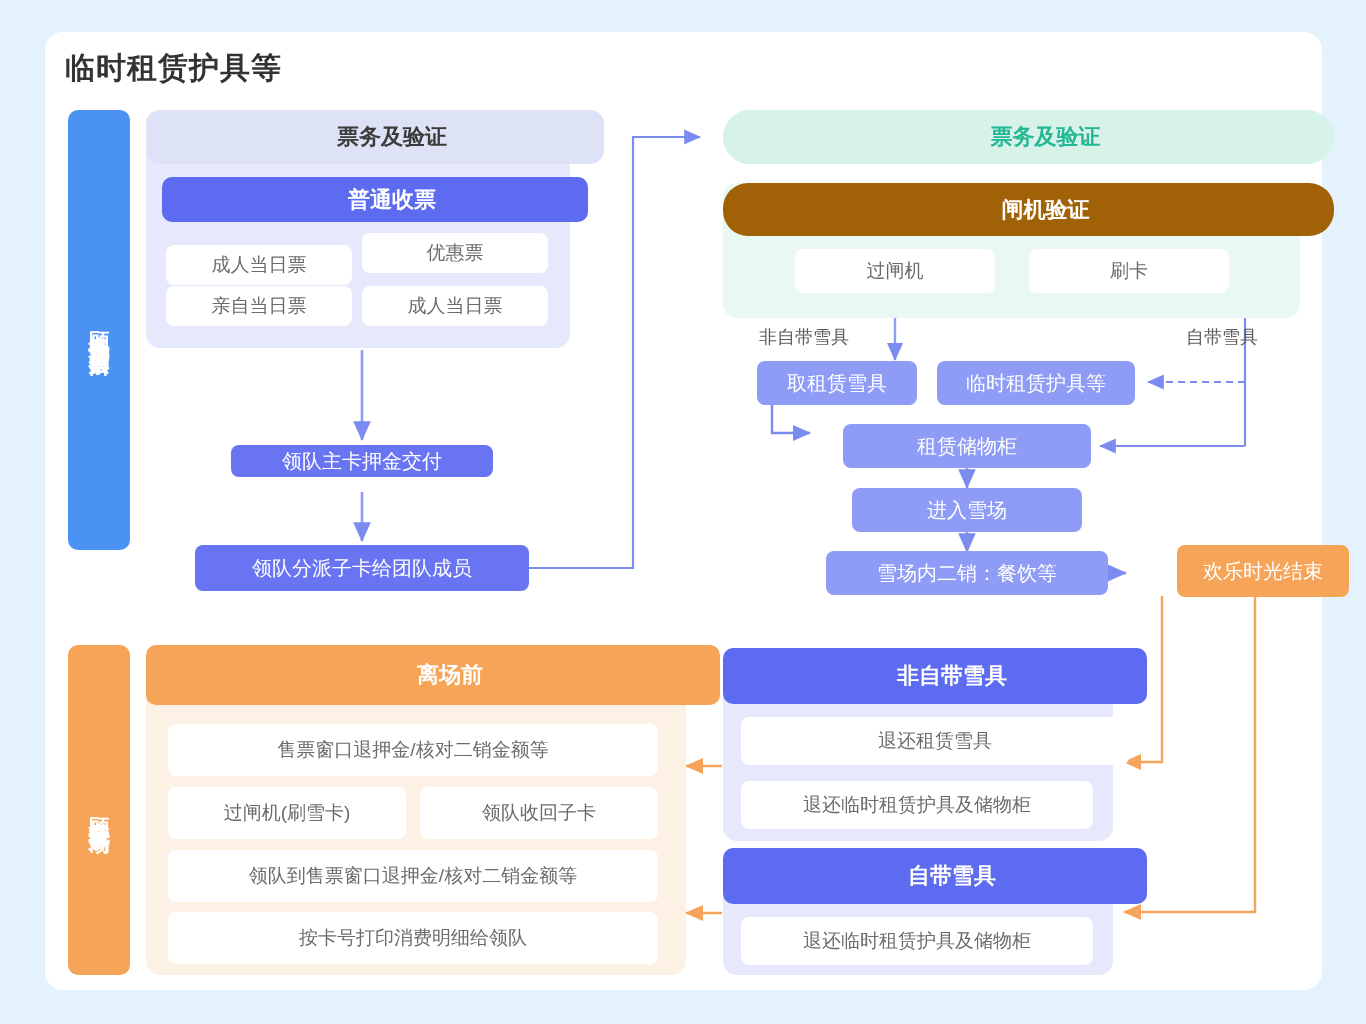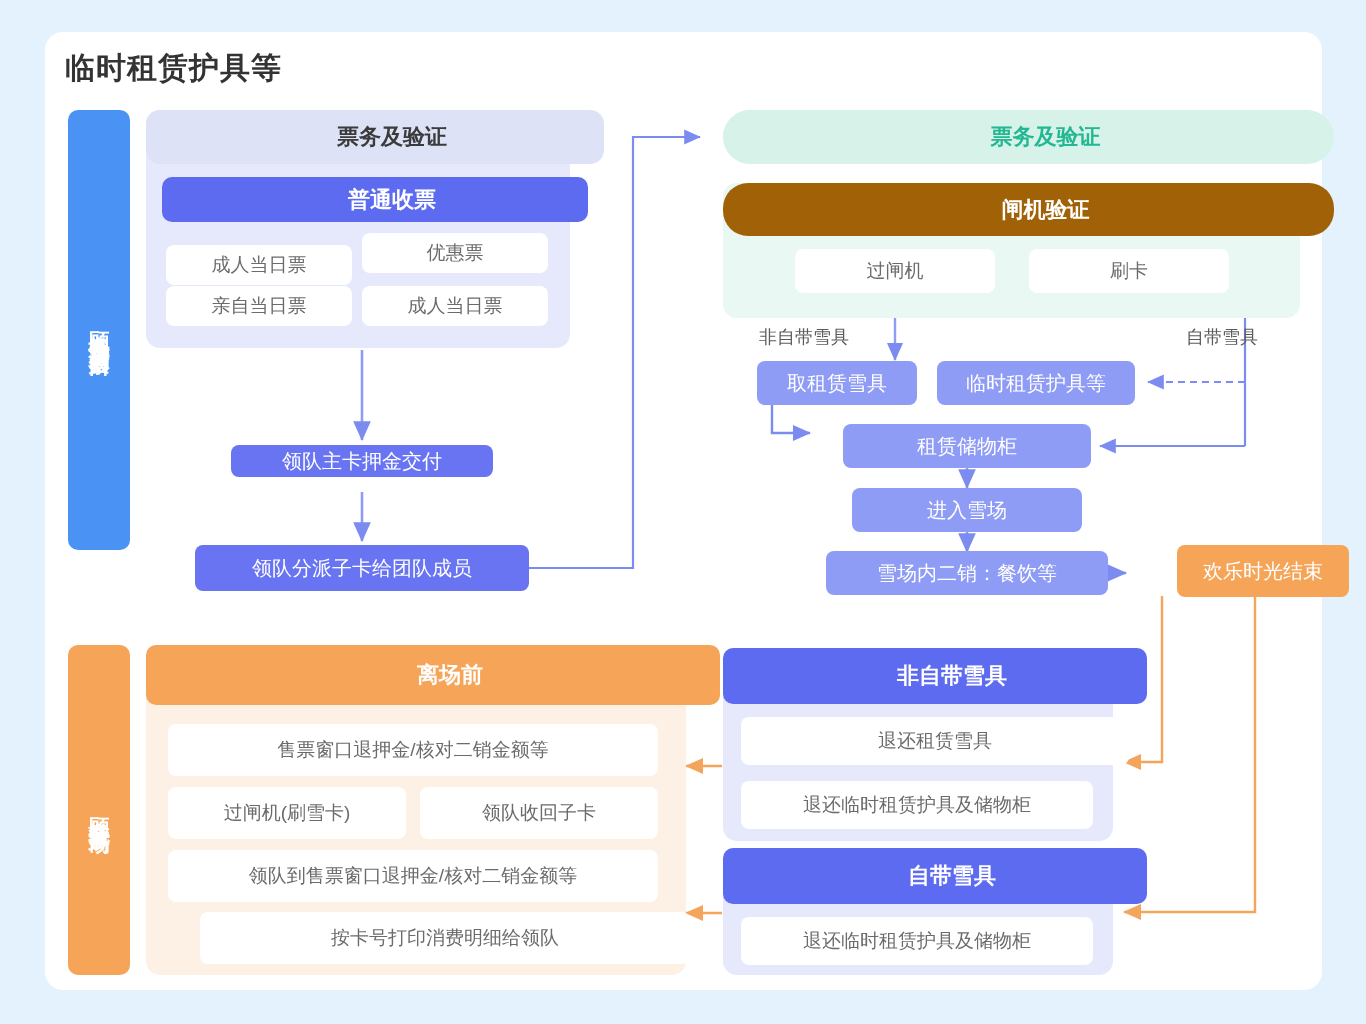--- a/index.html
+++ b/index.html
@@ -158,21 +158,21 @@
 
   <div class="lane lane-orange" style="left:68px;top:645px;width:62px;height:330px;">顾客游玩离场</div>
 
   <div class="panel panel-peach" style="left:146px;top:645px;width:540px;height:330px;"></div>
   <div class="panel-head head-orange" style="left:146px;top:645px;width:540px;height:60px;border-radius:10px;">离场前</div>
 
   <div class="chip" style="left:168px;top:724px;width:490px;height:52px;">售票窗口退押金/核对二销金额等</div>
   <div class="chip" style="left:168px;top:787px;width:238px;height:52px;">过闸机(刷雪卡)</div>
   <div class="chip" style="left:420px;top:787px;width:238px;height:52px;">领队收回子卡</div>
   <div class="chip" style="left:168px;top:850px;width:490px;height:52px;">领队到售票窗口退押金/核对二销金额等</div>
-  <div class="chip" style="left:168px;top:912px;width:490px;height:52px;margin-left:32px;">按卡号打印消费明细给领队</div>
+  <div class="chip" style="left:168px;top:912px;width:490px;height:52px;">按卡号打印消费明细给领队</div>
 
   <div class="panel panel-lav" style="left:723px;top:648px;width:390px;height:193px;"></div>
   <div class="panel-head head-indigo" style="left:723px;top:648px;width:390px;height:56px;border-radius:10px;">非自带雪具</div>
   <div class="chip" style="left:741px;top:717px;width:388px;height:48px;">退还租赁雪具</div>
   <div class="chip" style="left:741px;top:781px;width:352px;height:48px;">退还临时租赁护具及储物柜</div>
 
   <div class="panel panel-lav" style="left:723px;top:848px;width:390px;height:127px;"></div>
   <div class="panel-head head-indigo" style="left:723px;top:848px;width:390px;height:56px;border-radius:10px;">自带雪具</div>
   <div class="chip" style="left:741px;top:917px;width:352px;height:48px;">退还临时租赁护具及储物柜</div>
 

